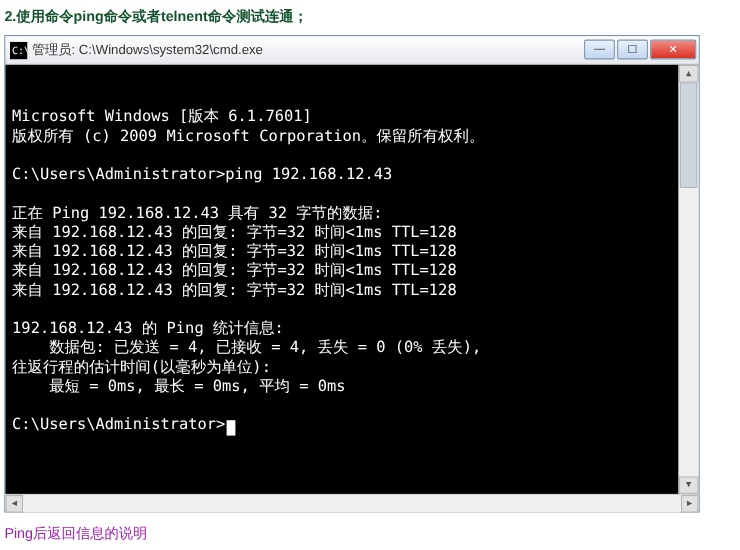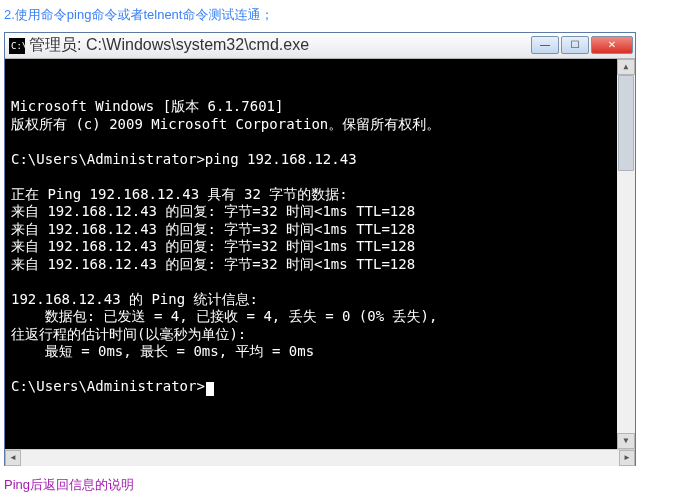--- a/index.html
+++ b/index.html
@@ -1,23 +1,23 @@
 <!DOCTYPE html>
 <html><head>
   <meta charset="utf-8">
   <style>
     * { margin: 0; padding: 0; box-sizing: border-box; }
     body { font-family: "Microsoft YaHei", sans-serif; font-size: 13px; background: #fff; width: 673px; }
     .doc-text { color: #a21caf; padding: 2px 0; }
-    .instruction { margin: 4px 0 6px 4px; color: #3b82f6; }
+    .instruction { margin: 4px 0 6px 4px; color: #14532d; font-weight: bold; }
     .console-window { border: 1px solid #5a7aa5; background: #fff; margin: 0 4px 4px 4px; width: 632px; }
     .titlebar { display: flex; align-items: center; background: linear-gradient(to bottom, #fefefe, #e6e8ec); height: 26px; border-bottom: 1px solid #b5b5b5; }
     .titlebar-icon { width: 16px; height: 16px; margin: 0 4px; display: inline-block; }
     .titlebar-icon svg { width: 100%; height: 100%; }
-    .titlebar-title { flex: 1; font-size: 16px; color: #333; }
+    .titlebar-title { flex: 1; font-size: 12px; color: #333; }
     .win-btns { display: flex; height: 20px; margin-right: 2px; gap: 2px; }
     .win-btn { width: 28px; height: 18px; border: 1px solid #7a92ae; border-radius: 2px; display: flex; align-items: center; justify-content: center; font-size: 10px; color: #333; }
     .btn-min { background: linear-gradient(to bottom, #e8f0fb, #c3d7f0); }
     .btn-max { background: linear-gradient(to bottom, #e8f0fb, #c3d7f0); }
     .btn-close { background: linear-gradient(to bottom, #f28b82, #d93025); color: #fff; width: 42px; }
     .terminal { background: #000; color: #fff; font-family: "NSimSun", "SimSun", "Consolas", monospace; font-size: 14px; line-height: 1.25; padding: 4px 6px 18px 6px; min-height: 280px; position: relative; white-space: pre; border-right: 18px solid #edeef0; }
     .scrollbar-overlay { position: absolute; right: -18px; top: 0; bottom: 0; width: 18px; background: #f0f0f0; display: flex; flex-direction: column; }
     .sb-arrow { height: 16px; background: #e1e1e1; border: 1px solid #b5b5b5; display: flex; align-items: center; justify-content: center; font-size: 8px; color: #555; }
     .sb-track { flex: 1; background: #f0f0f0; position: relative; }
     .sb-thumb { position: absolute; top: 0; left: 1px; right: 1px; height: 96px; background: #cfd5dd; border: 1px solid #a9b2bf; border-radius: 1px; }

